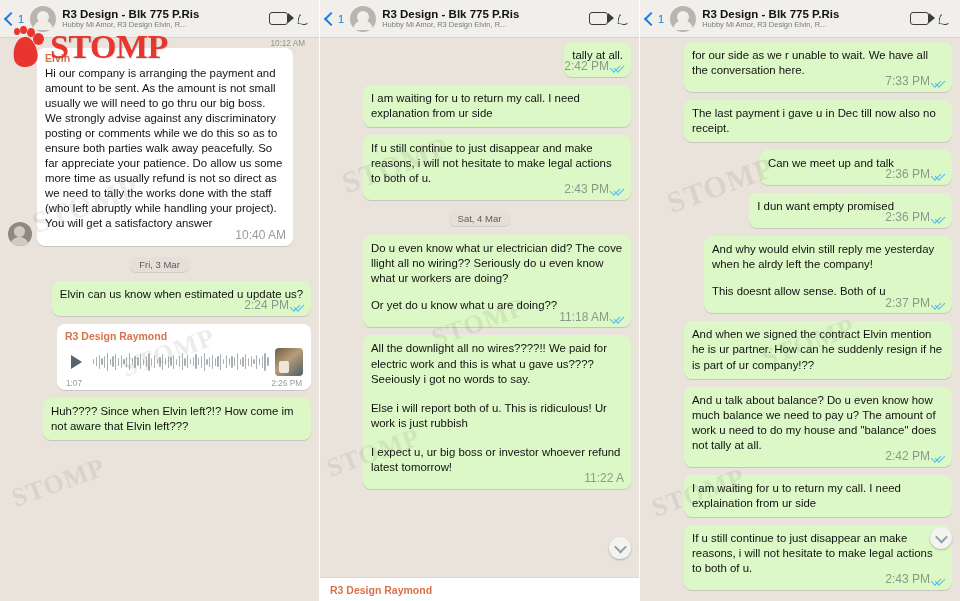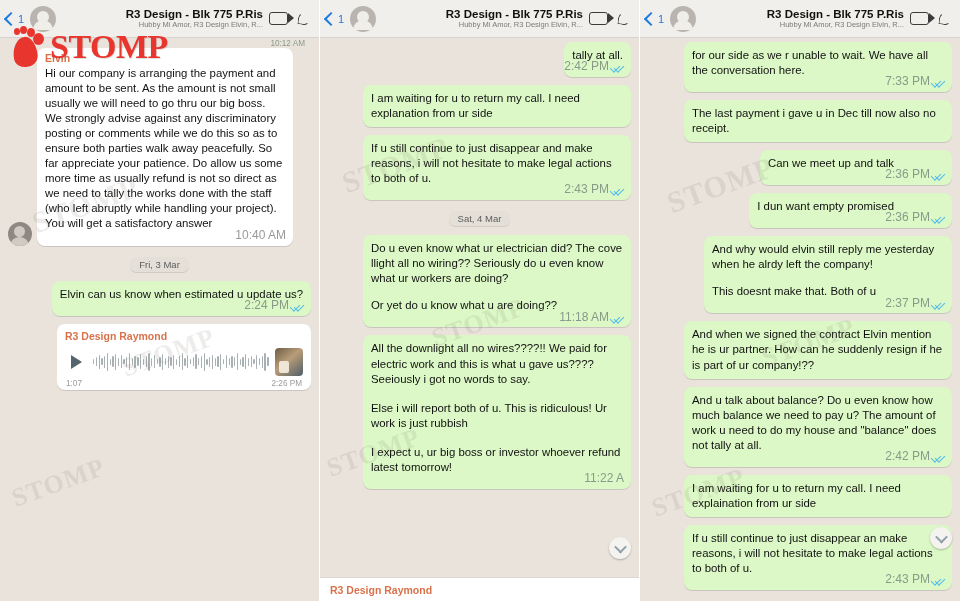--- a/index.html
+++ b/index.html
@@ -76,21 +76,21 @@
     content: "";
     position: absolute;
     left: 3px; bottom: 2px;
     width: 20px; height: 10px;
     border-radius: 10px 10px 0 0;
     background: #efeee9;
   }
   .hdr-text {
     flex: 1;
     min-width: 0;
-    text-align: right;
+    text-align: left;
     line-height: 1.1;
   }
   .hdr-title {
     font-size: 11.5px;
     font-weight: bold;
     color: #111;
     white-space: nowrap;
     overflow: hidden;
     text-overflow: ellipsis;
   }
@@ -532,20 +532,25 @@
                 <i style="height:18px"></i>
                 <i style="height:9px"></i>
             </span>
             <span class="voice-thumb"></span>
           </div>
           <span class="voice-meta">1:07</span>
           <span class="voice-meta-right">2:26 PM</span>
         </div>
       </div>
 
+      <div class="row out">
+        <div class="bubble out" style="padding-bottom:6px">
+          <p>Huh???? Since when Elvin left?!? How come im not aware that Elvin left???</p>
+        </div>
+      </div>
     </div>
 
     <div style="position:absolute;right:14px;top:39px;font-size:8.2px;color:#8a9a8a;z-index:4;">10:12 AM</div>
 
     <div class="stomp-logo">
       <div class="stomp-foot">
         <span class="sole"></span>
           <span class="t1"></span>
           <span class="t2"></span>
           <span class="t3"></span>
@@ -690,21 +695,21 @@
           <span class="meta">
             <span>2:36 PM</span>
             <span class="ticks"></span>
           </span>
         </div>
       </div>
 
       <div class="row out">
         <div class="bubble out" style="max-width:232px">
           <p>And why would elvin still reply me yesterday when he alrdy left the company!</p>
-          <p style="margin-top:12px">This doesnt make that. Both of u</p>
+          <p style="margin-top:12px">This doesnt allow sense. Both of u</p>
           <span class="meta">
             <span>2:37 PM</span>
             <span class="ticks"></span>
           </span>
         </div>
       </div>
 
       <div class="row out">
         <div class="bubble out" style="padding-bottom:6px">
           <p>And when we signed the contract Elvin mention he is ur partner. How can he suddenly resign if he is part of ur company!??</p>

